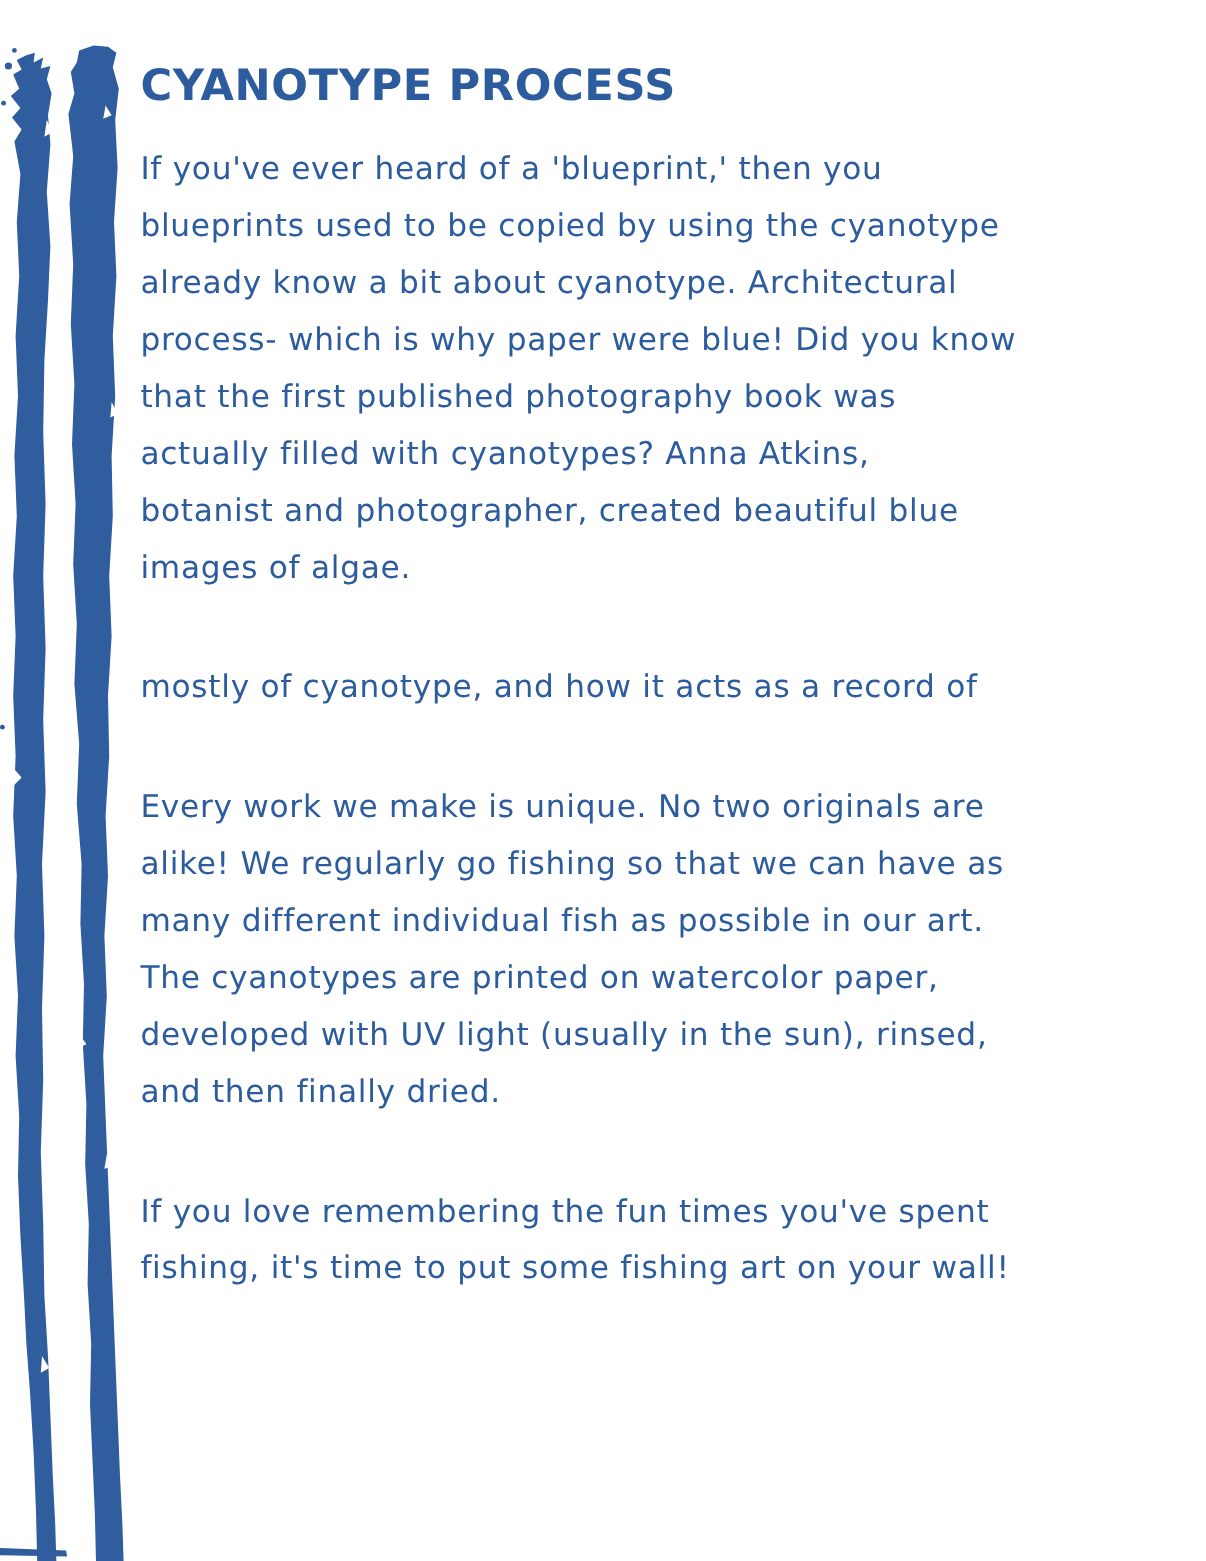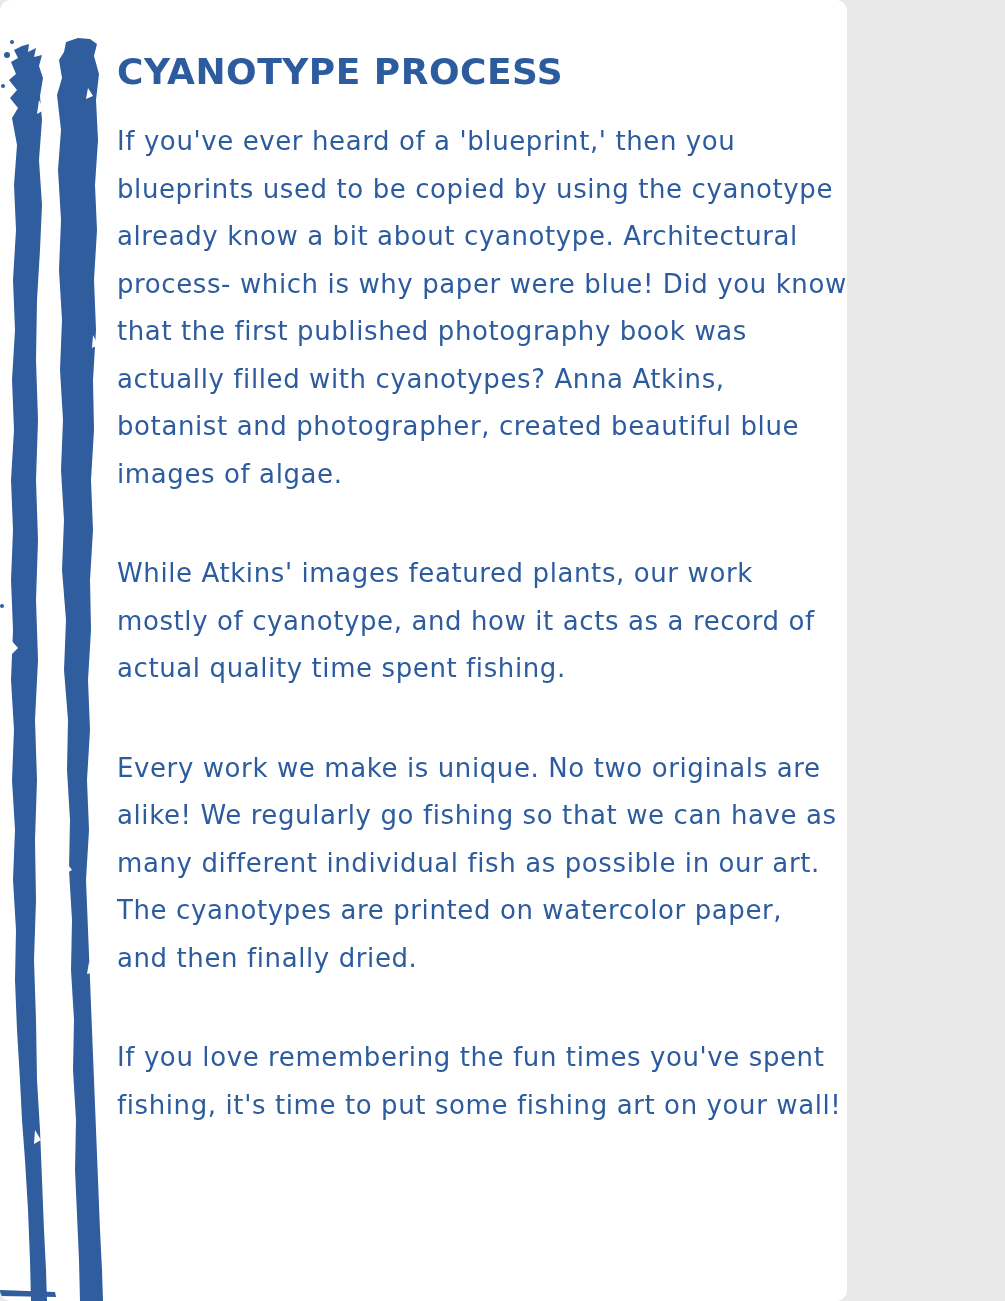--- a/index.html
+++ b/index.html
@@ -3,25 +3,24 @@
 <meta charset="utf-8">
 <style>
   :root{
     --ink:#2d5c9e;
     --brush:#2f5d9e;
     --bg:#ffffff;
   }
   html,body{margin:0;padding:0;background:#e9e9e9;}
   .page{
     position:relative;
-    width:847px;height:1301px;
+    width:1005px;height:1301px;
     background:var(--bg);
     overflow:hidden;
     font-family:"DejaVu Sans",sans-serif;
-    border-radius:11px;
   }
   .strokes{
     position:absolute;left:0;top:0;width:1005px;height:1301px;
     display:block;pointer-events:none;
   }
   .content{
     position:absolute;left:117px;top:50px;right:48px;
     color:var(--ink);
   }
   .content h1{
@@ -99,29 +98,28 @@
           <div class="line">If you've ever heard of a 'blueprint,' then you</div>
           <div class="line">blueprints used to be copied by using the cyanotype</div>
           <div class="line">already know a bit about cyanotype. Architectural</div>
           <div class="line">process- which is why paper were blue! Did you know</div>
           <div class="line">that the first published photography book was</div>
           <div class="line">actually filled with cyanotypes? Anna Atkins,</div>
           <div class="line">botanist and photographer, created beautiful blue</div>
           <div class="line">images of algae.</div>
         </div>
         <div class="para">
-          <div class="line">While Atkins' images featured plants, our work</div>
           <div class="line">mostly of cyanotype, and how it acts as a record of</div>
-          <div class="line">actual quality time spent fishing.</div>
         </div>
         <div class="para">
           <div class="line">Every work we make is unique. No two originals are</div>
           <div class="line">alike! We regularly go fishing so that we can have as</div>
           <div class="line">many different individual fish as possible in our art.</div>
           <div class="line">The cyanotypes are printed on watercolor paper,</div>
+          <div class="line">developed with UV light (usually in the sun), rinsed,</div>
           <div class="line">and then finally dried.</div>
         </div>
         <div class="para">
           <div class="line">If you love remembering the fun times you've spent</div>
           <div class="line">fishing, it's time to put some fishing art on your wall!</div>
         </div>
       </div>
   </main>
 
 </div>

